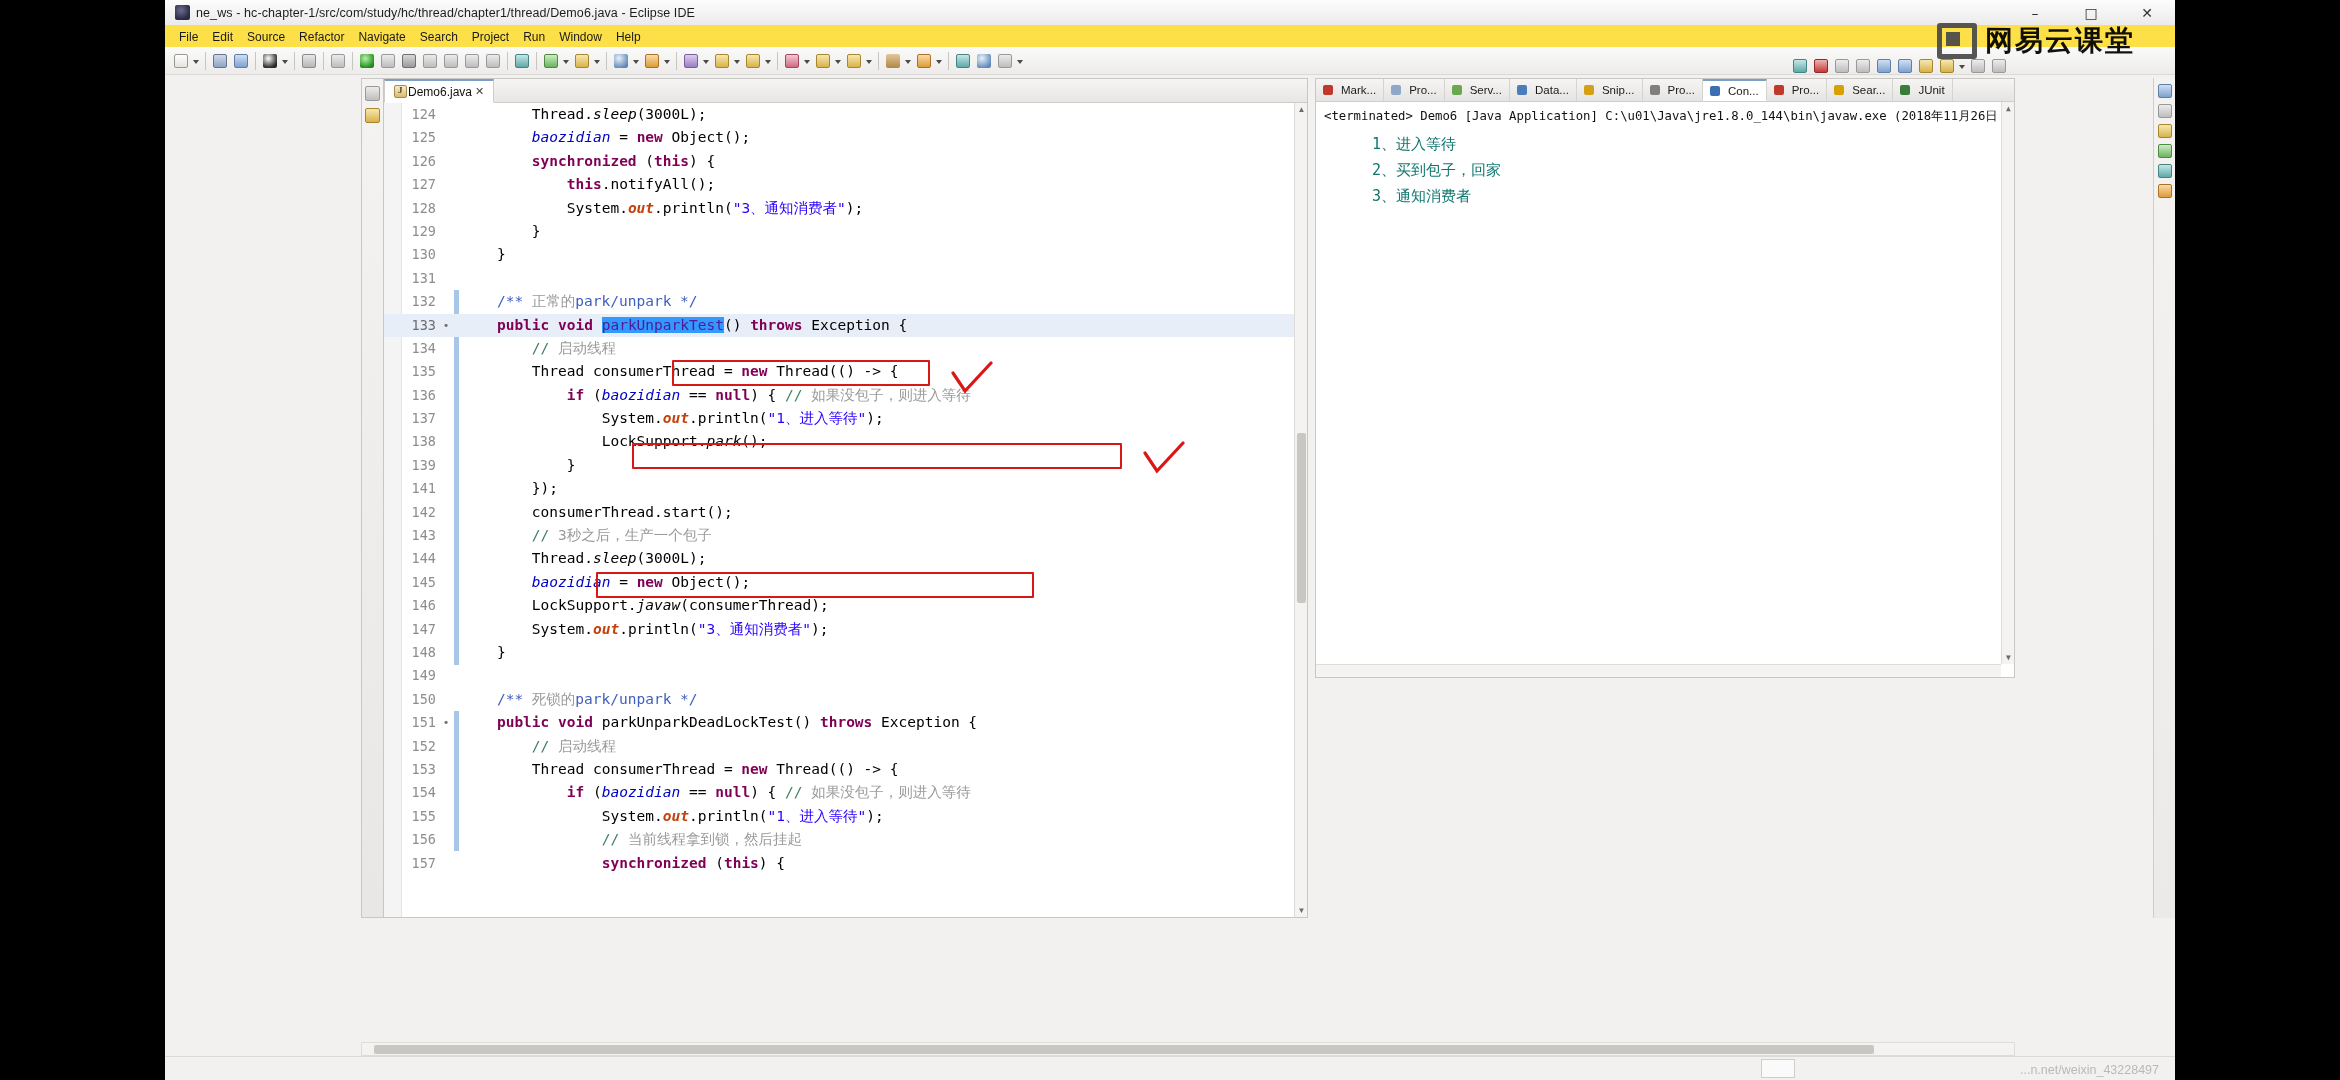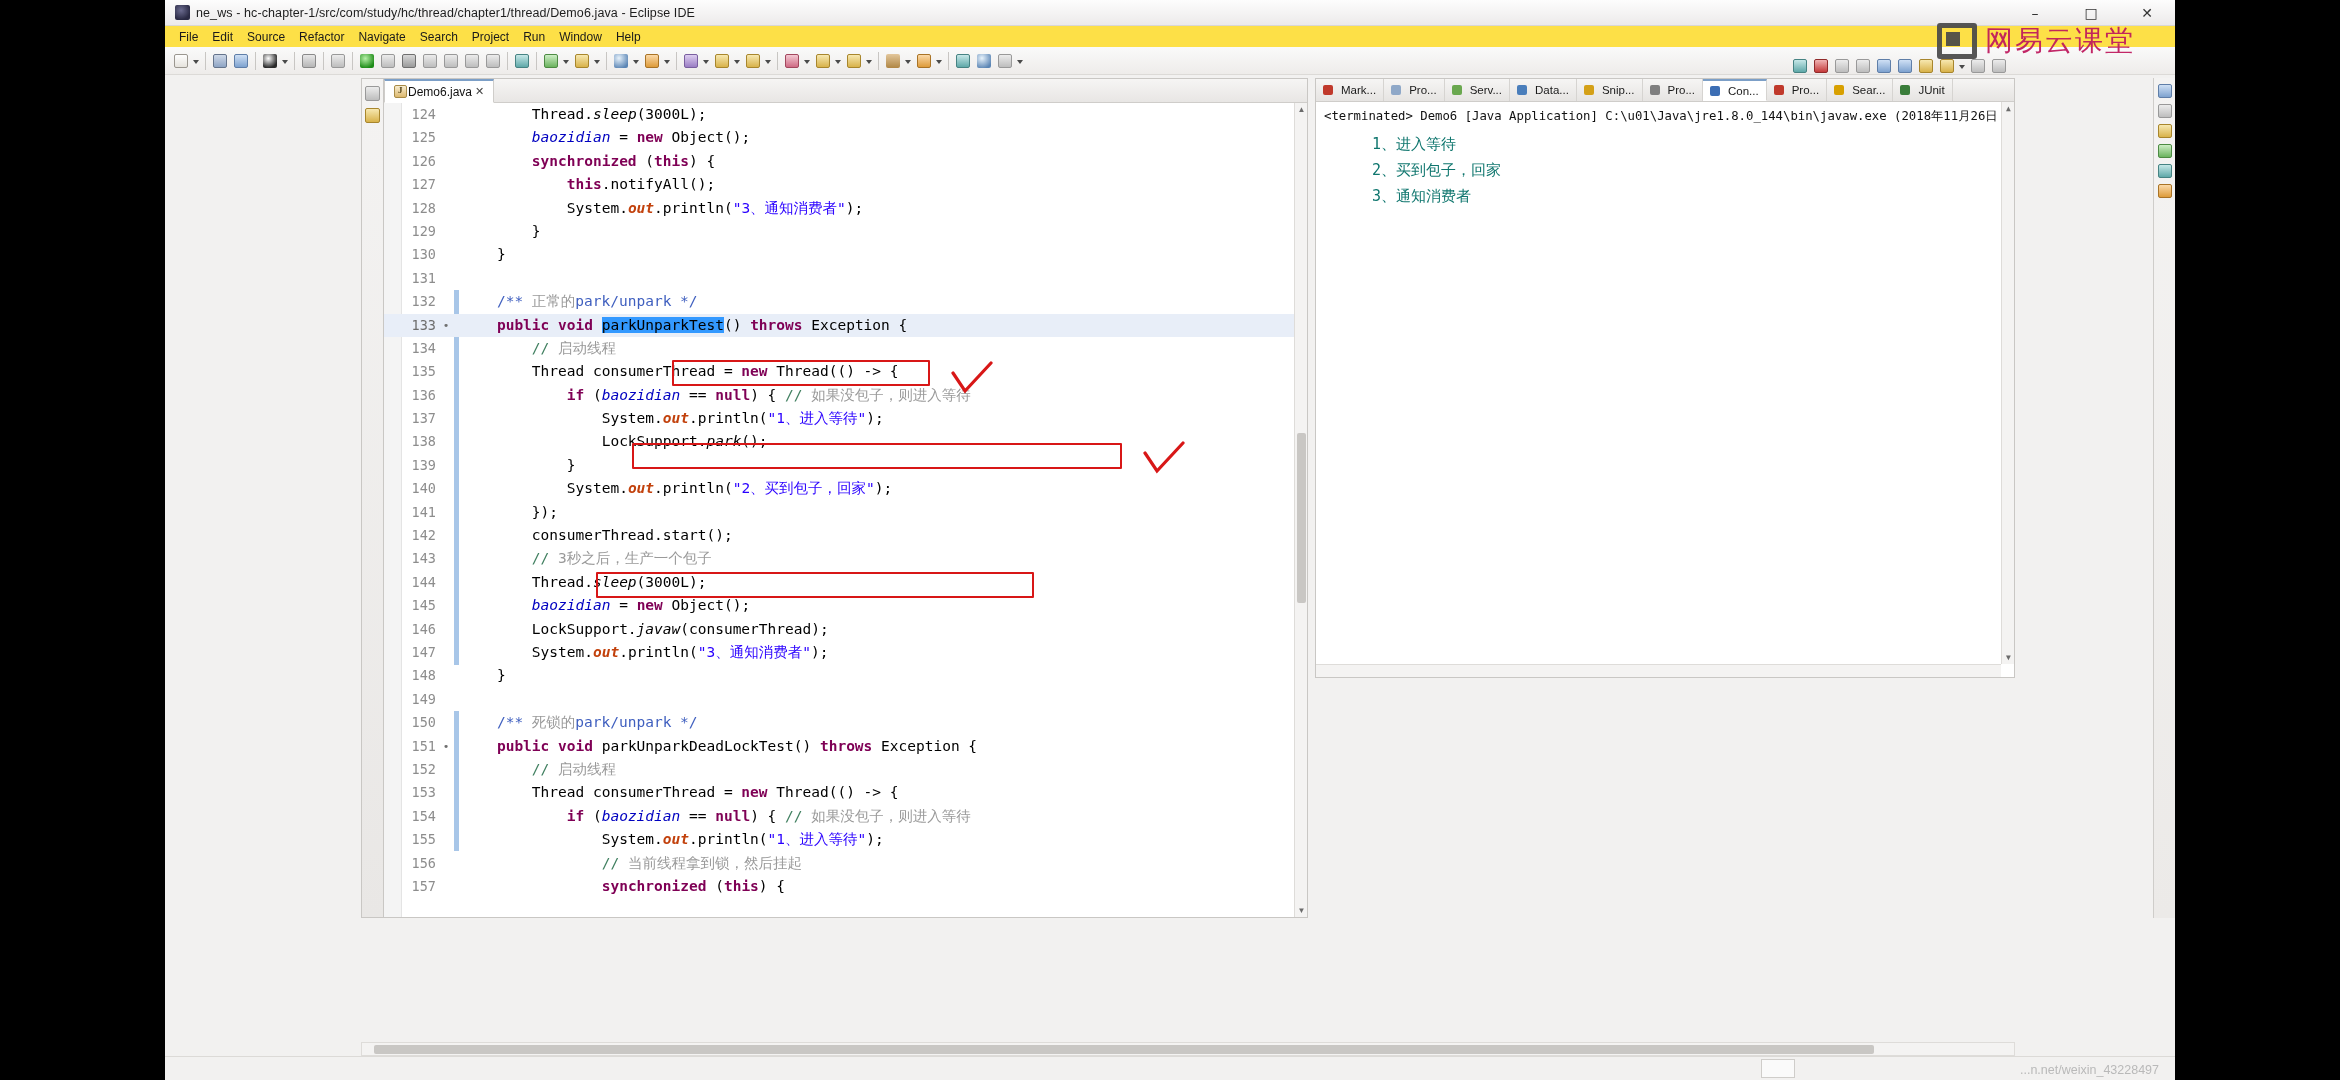--- a/index.html
+++ b/index.html
@@ -105,21 +105,21 @@
   .brand-mark {
     width: 40px; height: 36px;
     border: 5px solid #4a4a4a; border-radius: 3px;
     position: relative; background: transparent;
   }
   .brand-mark::after {
     content: ""; position: absolute; left: 4px; top: 4px;
     width: 14px; height: 14px; background: #4a4a4a;
   }
   .brand-text {
-    font-size: 28px; font-weight: normal; color: #be185d;
+    font-size: 28px; font-weight: bold; color: #000000;
     letter-spacing: 2px; font-family: "DejaVu Sans", sans-serif;
   }
 
   
   .editor-area {
     position: absolute; left: 218px; top: 78px;
     width: 925px; height: 840px;
     background: #fff; border: 1px solid #c9c7c4;
   }
   .tabstrip {
@@ -186,21 +186,21 @@
   }
 
   
   .kw   { color: #7f0055; font-weight: bold; }
   .str  { color: #2a00ff; }
   .cmt  { color: #3f7f5f; }
   .jdoc { color: #3f5fbf; }
   .fld  { color: #0000c0; font-style: italic; }
   .sfld { color: #c2410c; font-weight: bold; font-style: italic; }
   .mth  { color: #000; font-style: italic; }
-  .sel  { background: #3399ff; color: #000000; }
+  .sel  { background: #3399ff; color: #4c1d95; }
   .cmt-cjk { color: #9a9a9a; }
 
   
   .redbox {
     position: absolute; border: 2px solid #d81717; pointer-events: none;
     border-radius: 1px;
   }
   .checkmark { position: absolute; pointer-events: none; }
   .checkmark svg { display: block; }
 
@@ -490,21 +490,20 @@
               <div class="cline"><span class="ln">130</span><span class="src"><span>    }</span></span></div>
               <div class="cline"><span class="ln">131</span><span class="src"><span></span></span></div>
               <div class="cline"><span class="ln">132</span><span class="src"><span>    </span><span class="jdoc">/** </span><span class="cmt-cjk">正常的</span><span class="jdoc">park/unpark */</span></span></div>
               <div class="cline hl"><span class="ln">133</span><span class="fm">•</span><span class="src"><span>    </span><span class="kw">public</span><span> </span><span class="kw">void</span><span> </span><span class="sel">parkUnparkTest</span><span>() </span><span class="kw">throws</span><span> Exception {</span></span></div>
               <div class="cline"><span class="ln">134</span><span class="src"><span>        </span><span class="cmt">// </span><span class="cmt-cjk">启动线程</span></span></div>
               <div class="cline"><span class="ln">135</span><span class="src"><span>        Thread consumerThread = </span><span class="kw">new</span><span> Thread(() -&gt; {</span></span></div>
               <div class="cline"><span class="ln">136</span><span class="src"><span>            </span><span class="kw">if</span><span> (</span><span class="fld">baozidian</span><span> == </span><span class="kw">null</span><span>) { </span><span class="cmt">// </span><span class="cmt-cjk">如果没包子，则进入等待</span></span></div>
               <div class="cline"><span class="ln">137</span><span class="src"><span>                System.</span><span class="sfld">out</span><span>.println(</span><span class="str">"1、进入等待"</span><span>);</span></span></div>
               <div class="cline"><span class="ln">138</span><span class="src"><span>                LockSupport.</span><span class="mth">park</span><span>();</span></span></div>
               <div class="cline"><span class="ln">139</span><span class="src"><span>            }</span></span></div>
-              <div class="cline"><span class="ln">140</span><span class="src"><span>            System.</span><span class="sfld">out</span><span>.println(</span><span class="str">"2、买到包子，回家"</span><span>);</span></span></div>
               <div class="cline"><span class="ln">141</span><span class="src"><span>        });</span></span></div>
               <div class="cline"><span class="ln">142</span><span class="src"><span>        consumerThread.start();</span></span></div>
               <div class="cline"><span class="ln">143</span><span class="src"><span>        </span><span class="cmt">// </span><span class="cmt-cjk">3秒之后，生产一个包子</span></span></div>
               <div class="cline"><span class="ln">144</span><span class="src"><span>        Thread.</span><span class="mth">sleep</span><span>(3000L);</span></span></div>
               <div class="cline"><span class="ln">145</span><span class="src"><span>        </span><span class="fld">baozidian</span><span> = </span><span class="kw">new</span><span> Object();</span></span></div>
               <div class="cline"><span class="ln">146</span><span class="src"><span>        LockSupport.</span><span class="mth">javaw</span><span>(consumerThread);</span></span></div>
               <div class="cline"><span class="ln">147</span><span class="src"><span>        System.</span><span class="sfld">out</span><span>.println(</span><span class="str">"3、通知消费者"</span><span>);</span></span></div>
               <div class="cline"><span class="ln">148</span><span class="src"><span>    }</span></span></div>
               <div class="cline"><span class="ln">149</span><span class="src"><span></span></span></div>
               <div class="cline"><span class="ln">150</span><span class="src"><span>    </span><span class="jdoc">/** </span><span class="cmt-cjk">死锁的</span><span class="jdoc">park/unpark */</span></span></div>

